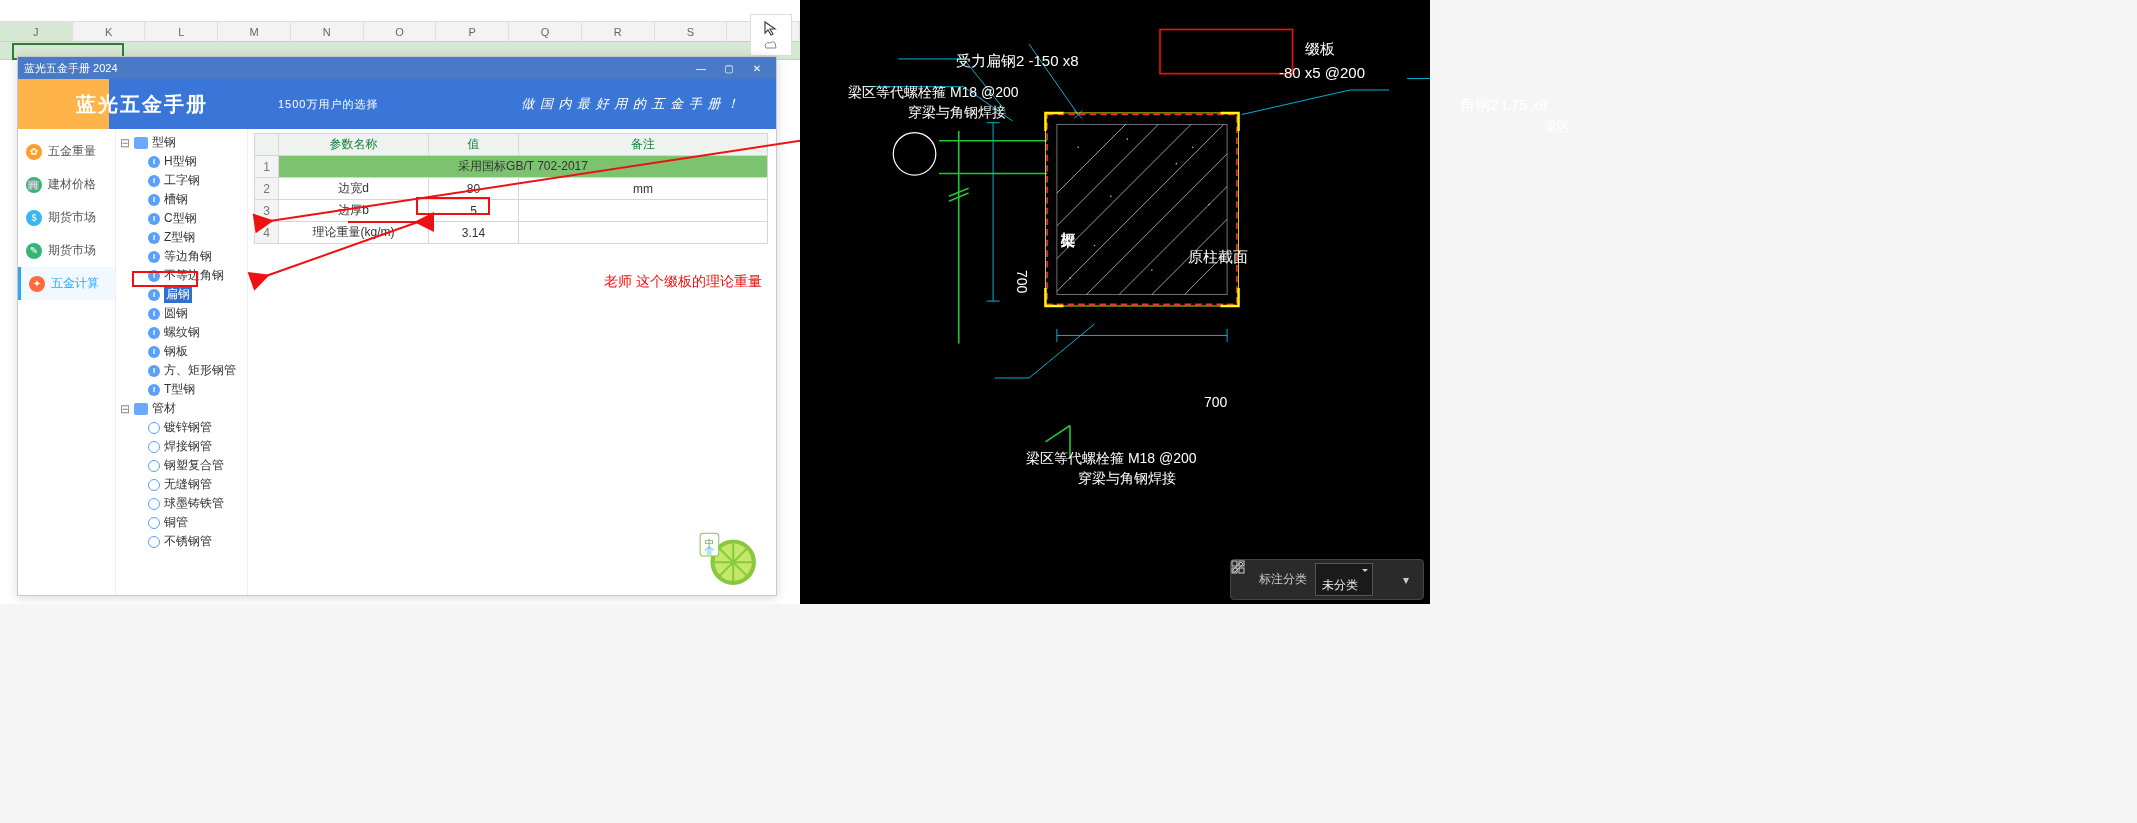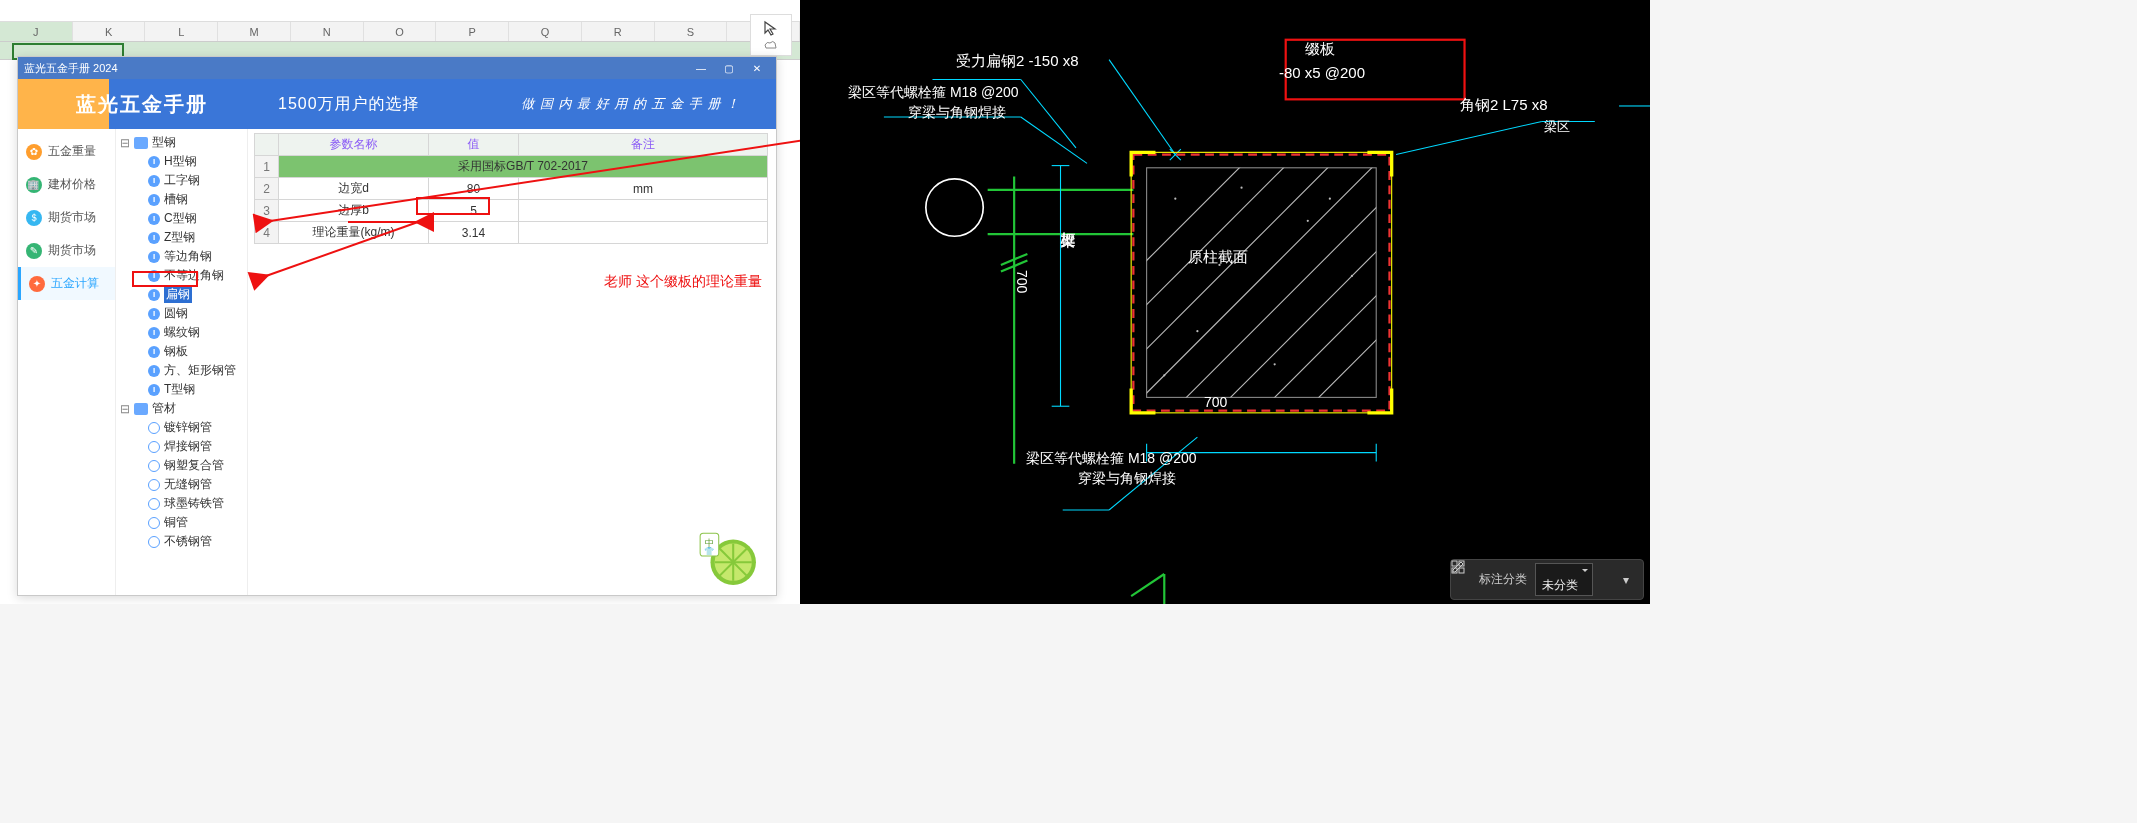--- a/index.html
+++ b/index.html
@@ -15,53 +15,53 @@
 .row-selected{height:18px;background:#d4e8d4;border-bottom:1px solid #ccc}
 .sel-frame{position:absolute;left:12px;top:43px;width:112px;height:17px;border:2px solid #2e7d32;pointer-events:none}
 
 
 .appwin{position:absolute;left:17px;top:56px;width:760px;height:540px;background:#fff;border:1px solid #c9c9c9;box-shadow:0 2px 10px rgba(0,0,0,.15)}
 .titlebar{height:22px;background:#4a7ac6;color:#fff;display:flex;align-items:center;padding:0 6px;font-size:11px}
 .titlebar .wbtns{margin-left:auto;display:flex;gap:2px}
 .wbtn{width:26px;height:16px;display:flex;align-items:center;justify-content:center;color:#fff;font-size:10px}
 .banner{height:50px;background:linear-gradient(90deg,#ffb44a 0%,#ffb44a 12%,#3a76d8 12%,#3a76d8 100%);display:flex;align-items:center;color:#fff}
 .banner-title{font-size:20px;font-weight:bold;letter-spacing:2px;margin-left:58px}
-.banner-sub{font-size:16px;margin-left:70px;letter-spacing:1px}
+.banner-sub{font-size:11px;margin-left:70px;letter-spacing:1px}
 .banner-slogan{margin-left:auto;margin-right:36px;font-style:italic;font-size:13px;letter-spacing:1px}
 .appbody{display:flex;height:calc(100% - 72px)}
 .navcol{width:98px;background:#fff;border-right:1px solid #eee;padding-top:6px}
 .navitem{display:flex;align-items:center;gap:6px;padding:8px 8px;color:#555;font-size:12px;cursor:pointer}
 .navitem.active{color:#2aa6ff;border-left:3px solid #2aa6ff;background:#f1f9ff}
 .navicon{width:16px;height:16px;border-radius:50%;display:inline-flex;align-items:center;justify-content:center;color:#fff;font-size:10px}
 .tree{width:132px;background:#fff;border-right:1px solid #eee;padding:4px 2px;font-size:12px;overflow:auto}
 .tnode{display:flex;align-items:center;gap:4px;padding:1px 2px;white-space:nowrap;cursor:pointer}
 .tnode .exp{width:10px;text-align:center;color:#888}
 .foldericon{width:14px;height:12px;background:#6aa9ff;border-radius:2px}
 .ticon{width:12px;height:12px;border-radius:50%;background:#5aa1ff;color:#fff;display:inline-flex;align-items:center;justify-content:center;font-size:8px;font-weight:bold}
 .ticon.o{background:#fff;border:1.5px solid #5aa1ff}
 .tlabel{color:#333}
 .content{flex:1;background:#fff;padding:4px 8px 0 6px;position:relative}
 .grid{width:100%;border-collapse:collapse;font-size:12px}
-.grid th{background:#eef3ef;font-weight:normal;color:#8b5cf6;border:1px solid #d6d6d6;padding:2px 10px}
+.grid th{background:#eef3ef;font-weight:normal;color:#15803d;border:1px solid #d6d6d6;padding:2px 10px}
 .grid td{border:1px solid #d6d6d6;padding:2px 6px;text-align:center;color:#333}
 .grid td.rowno{background:#f3f3f3;width:24px;color:#777}
 .grid tr.rstd td:not(.rowno){background:#7cc36f;color:#333}
 .grid td.valcell{background:#fff}
 .resultbox{position:absolute;left:168px;top:68px;width:74px;height:18px;border:2px solid #e11;pointer-events:none}
 .ann{position:absolute;left:356px;top:140px;color:#e11;font-size:14px;line-height:24px}
 .lime{position:absolute;right:18px;bottom:8px;width:62px;height:62px}
 
 
 .treehl{position:absolute;border:2px solid #e11;pointer-events:none}
 
 
 .arrow{position:absolute;pointer-events:none}
 
 
-.cad{position:absolute;left:800px;top:0;width:850px;height:604px;background:#000;color:#fff;font-family:Arial,sans-serif}
+.cad{position:absolute;left:800px;top:0;width:630px;height:604px;background:#000;color:#fff;font-family:Arial,sans-serif}
 .cad svg{position:absolute;inset:0}
 .cadtxt{position:absolute;white-space:nowrap;font-family:"Microsoft YaHei",Arial}
 .bottombar{position:absolute;right:6px;bottom:4px;display:flex;align-items:center;gap:8px;background:#2a2a2a;border:1px solid #444;border-radius:4px;padding:3px 6px;font-size:12px;color:#ccc}
 .bottombar .chip{display:flex;align-items:center;gap:4px}
 .bottombar .sw{width:10px;height:10px;background:#c22}
 .bottombar .dd{background:#1a1a1a;border:1px solid #555;padding:13px 14px 1px 6px;color:#eee;position:relative}
 .bottombar .dd:after{content:"";position:absolute;right:4px;top:5px;border:3px solid transparent;border-top-color:#ccc}
 .ic{width:14px;height:14px;display:inline-block}
 .cursor-toolbox{position:absolute;left:750px;top:14px;width:42px;height:42px;border:1px solid #ddd;background:#fff;display:flex;flex-direction:column;align-items:center;justify-content:center;gap:4px}
 </style>

